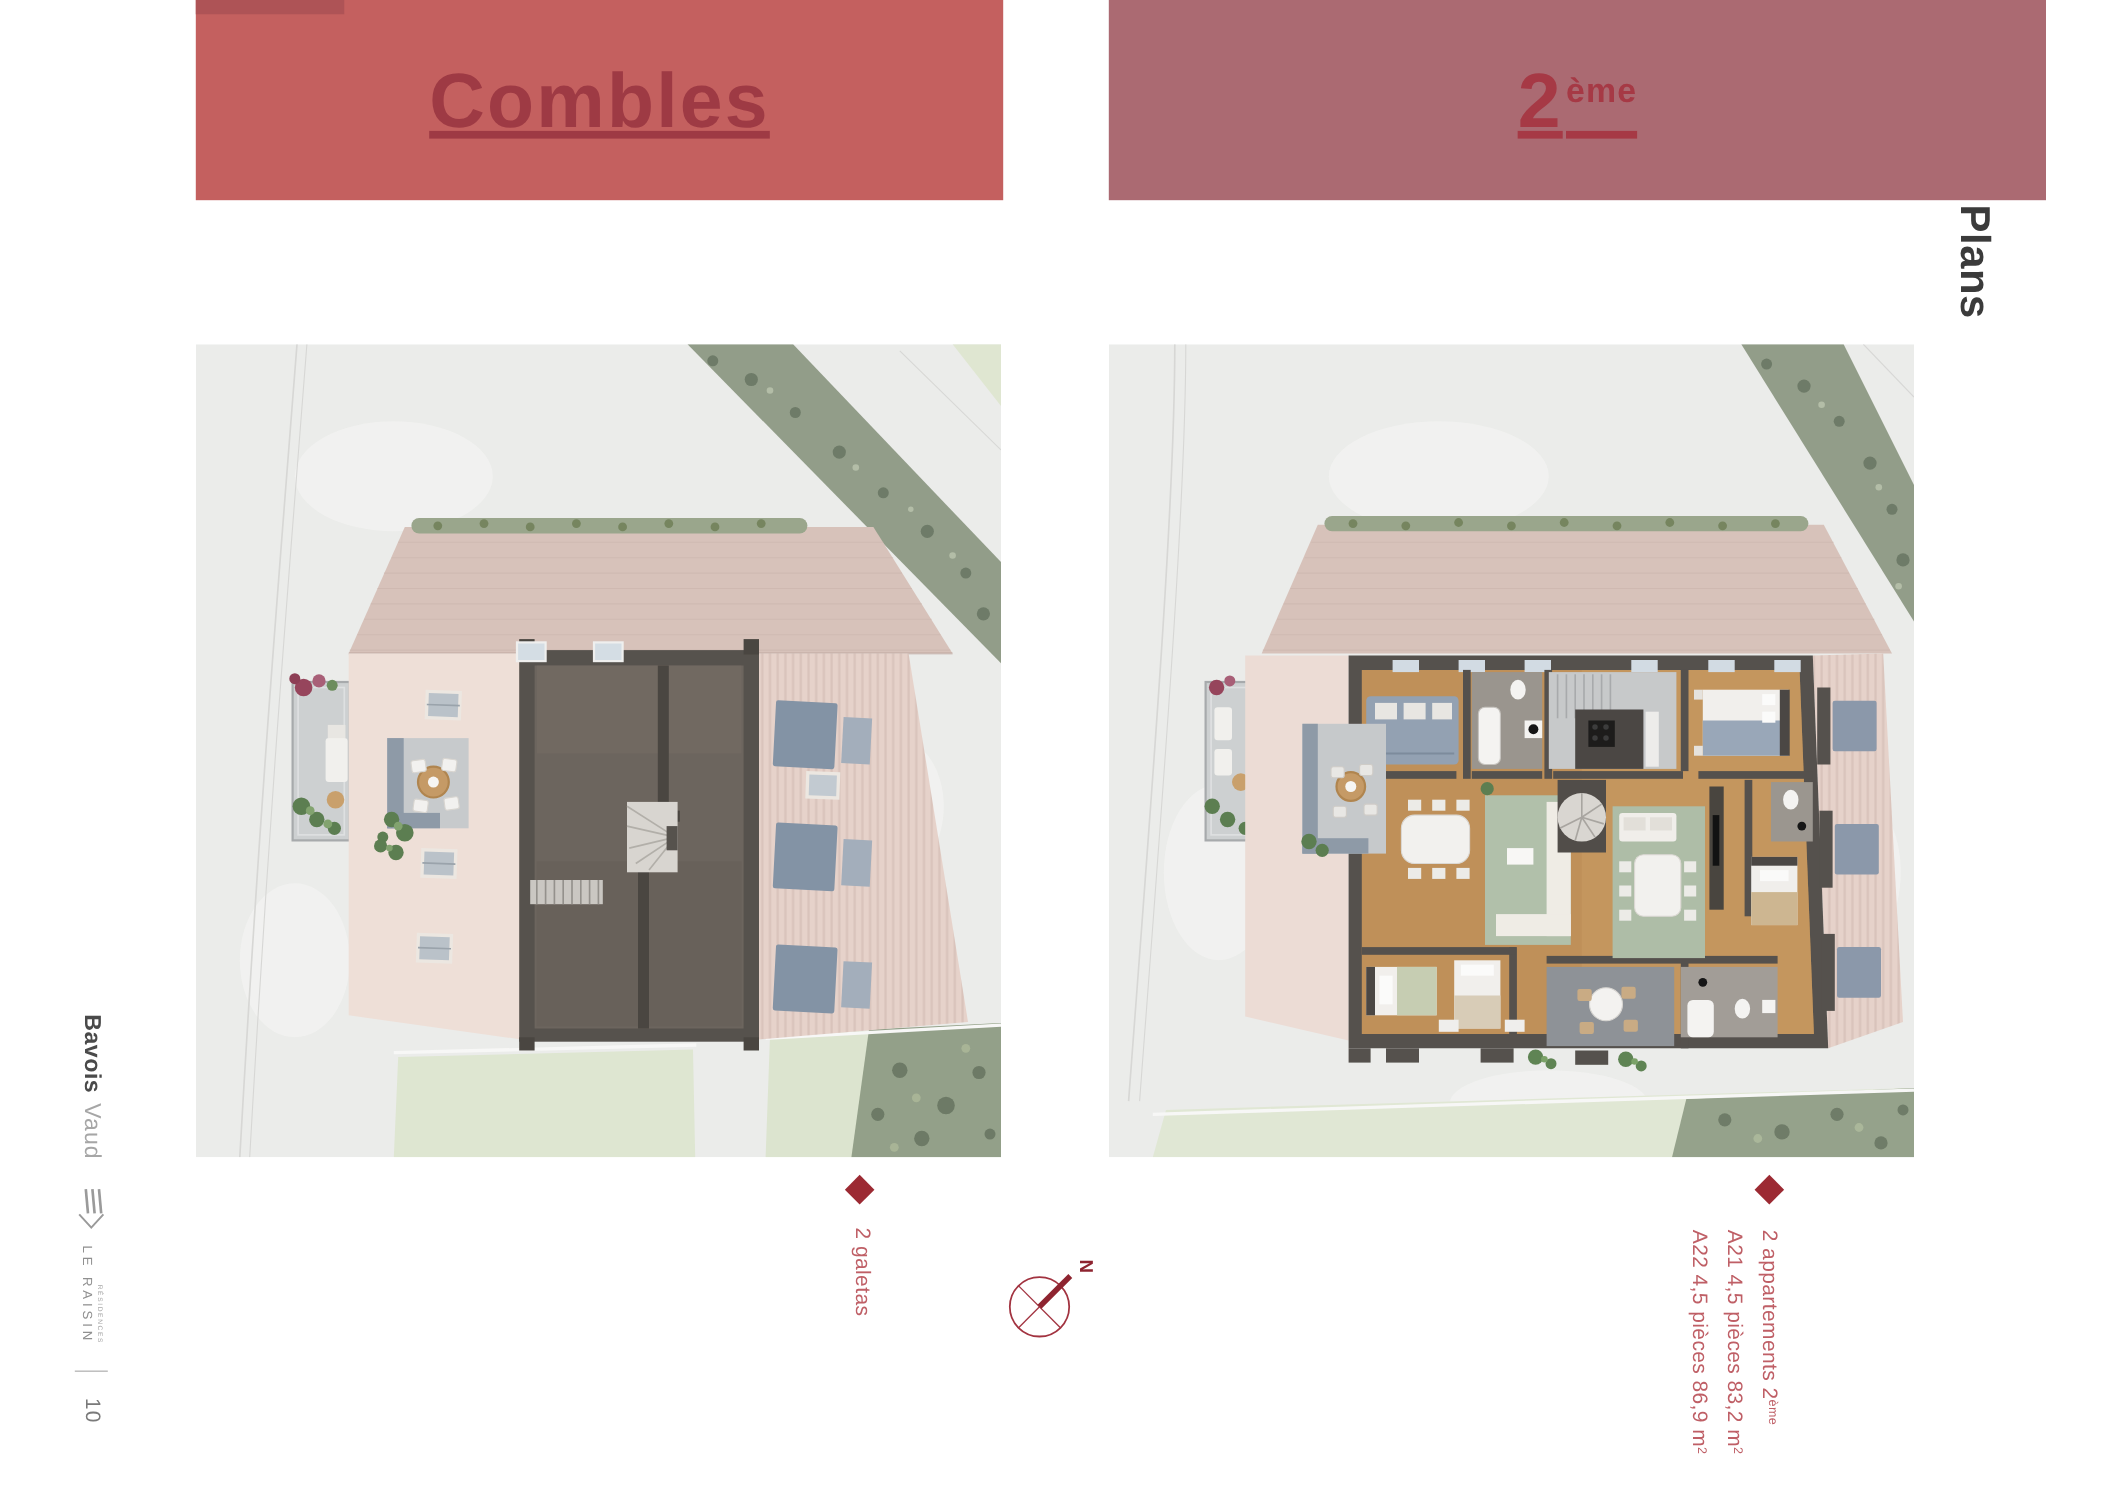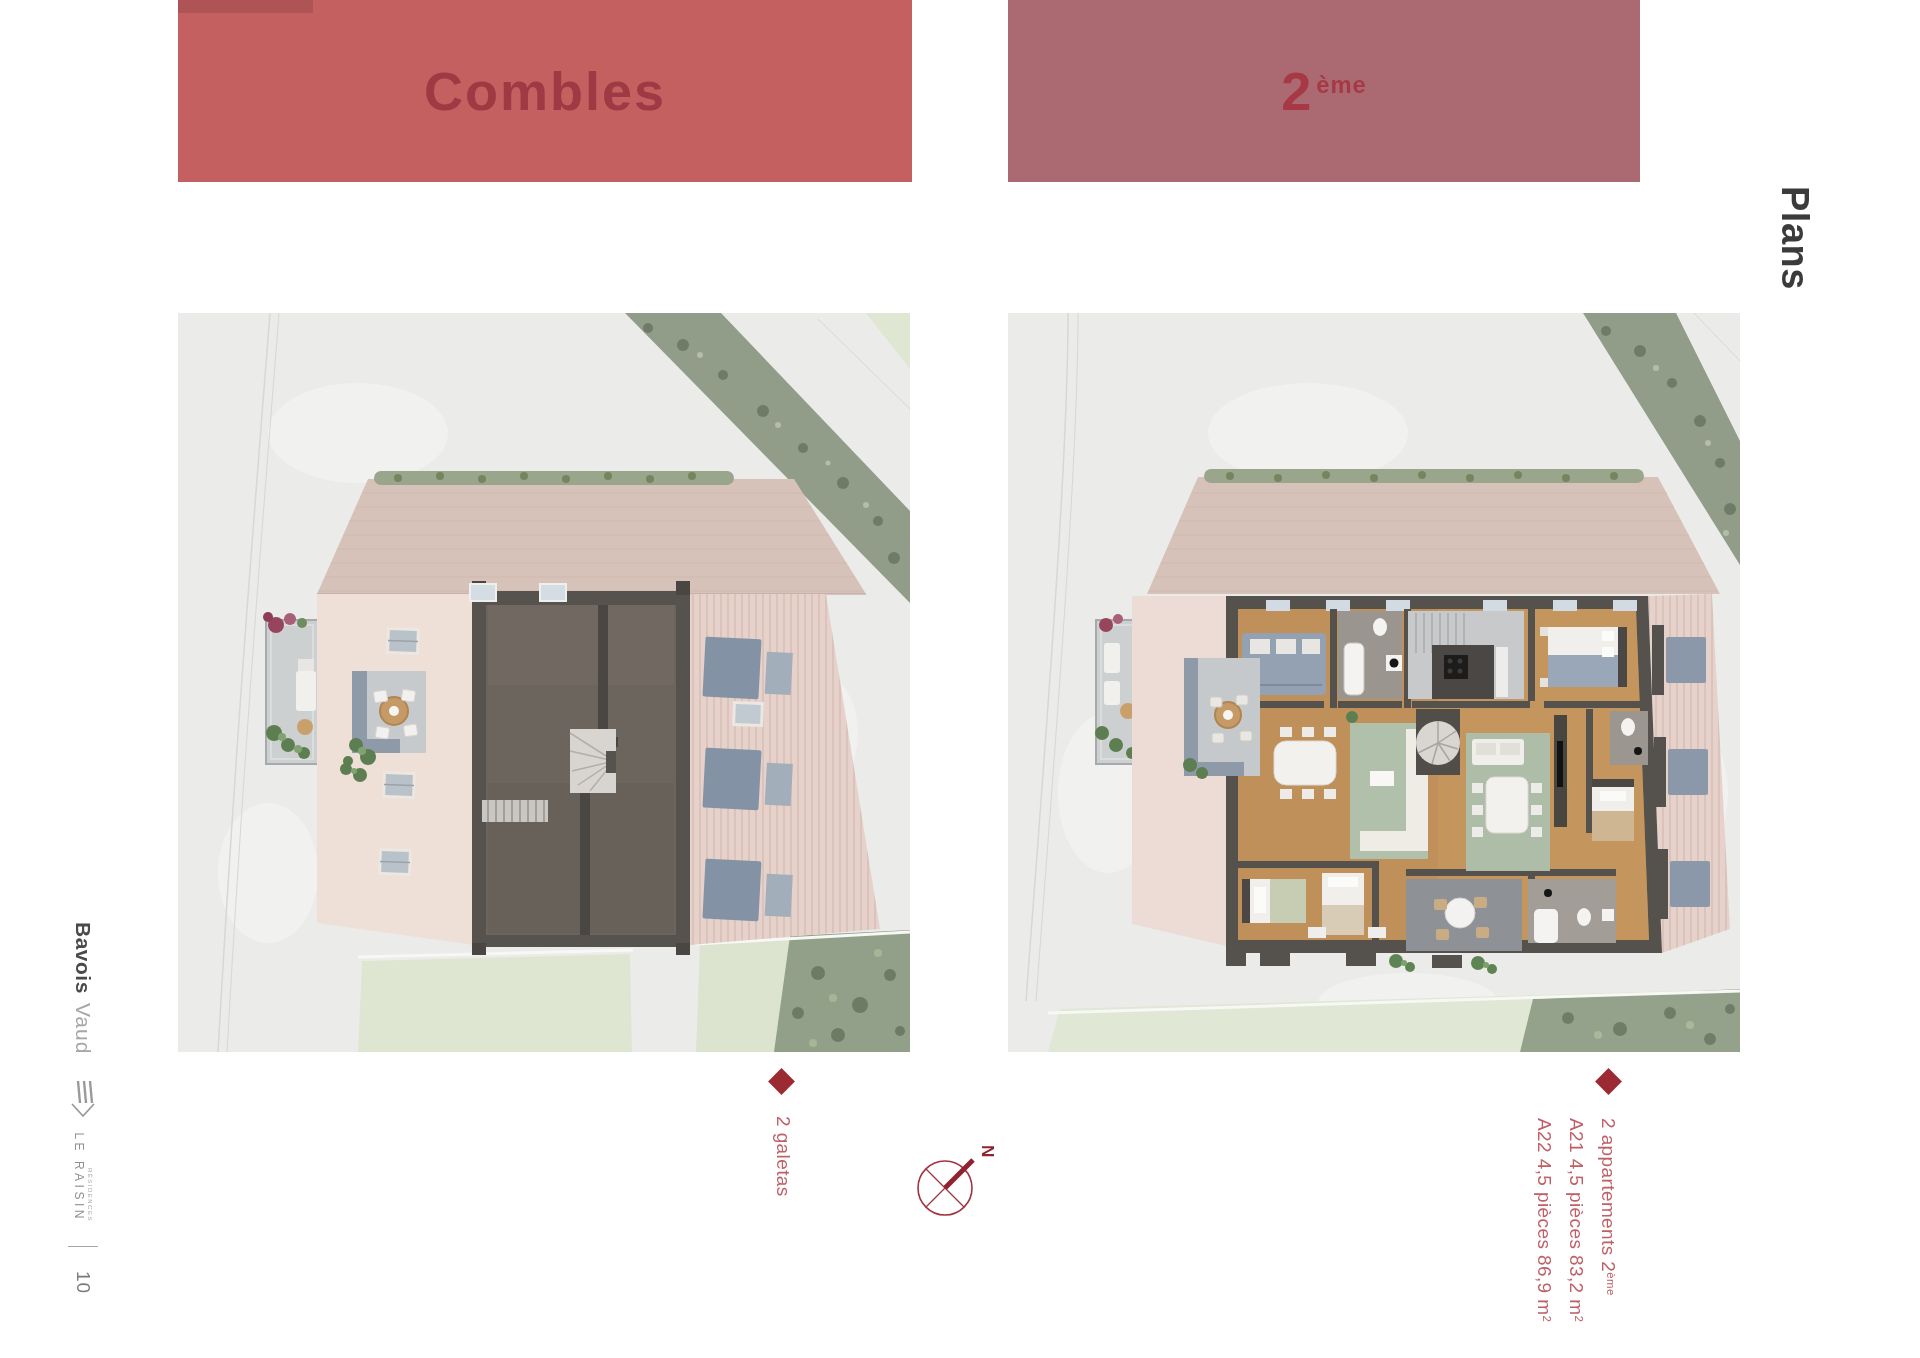--- a/index.html
+++ b/index.html
@@ -3,23 +3,23 @@
 <meta charset="utf-8">
 <style>
   html,body { margin:0; padding:0; background:#ffffff; }
   .page {
     position:relative; width:1920px; height:1358px; overflow:hidden;
     background:#ffffff; font-family:"Liberation Sans", sans-serif;
   }
   
   .banner { position:absolute; top:0; height:182px; display:flex; align-items:center; justify-content:center; }
   .banner-left  { left:178px; width:734px; background:var(--banner-left-bg); }
-  .banner-right { left:1008px; width:632px; background:var(--banner-right-bg); }
+  .banner-right { left:1008px; width:852px; background:var(--banner-right-bg); }
   .banner-left-stripe { position:absolute; left:0; top:0; width:135px; height:13px; background:var(--banner-left-stripe); }
-  .banner-title { font-size:54px; font-weight:700; letter-spacing:2px; }
+  .banner-title { font-size:70px; font-weight:700; letter-spacing:2px;text-decoration:underline; }
   .banner-left  .banner-title { color:var(--banner-left-text); }
   .banner-right .banner-title { color:var(--banner-right-text); }
   .hdr-sup { font-size:0.44em; font-weight:700; position:relative; top:-0.72em; margin-left:3px; letter-spacing:1px; }
   
   .vrot { position:absolute; transform-origin:0 0; transform:rotate(90deg); white-space:nowrap; }
   
   .plans-label { left:1816px; top:186px; font-size:38px; font-weight:700; letter-spacing:0.5px; color:var(--plans-text); }
   
   .sidebar { left:98px; top:922px; display:flex; align-items:center; }
   .loc   { font-size:21px; font-weight:700; color:var(--sidebar-dark); letter-spacing:0.5px; }

